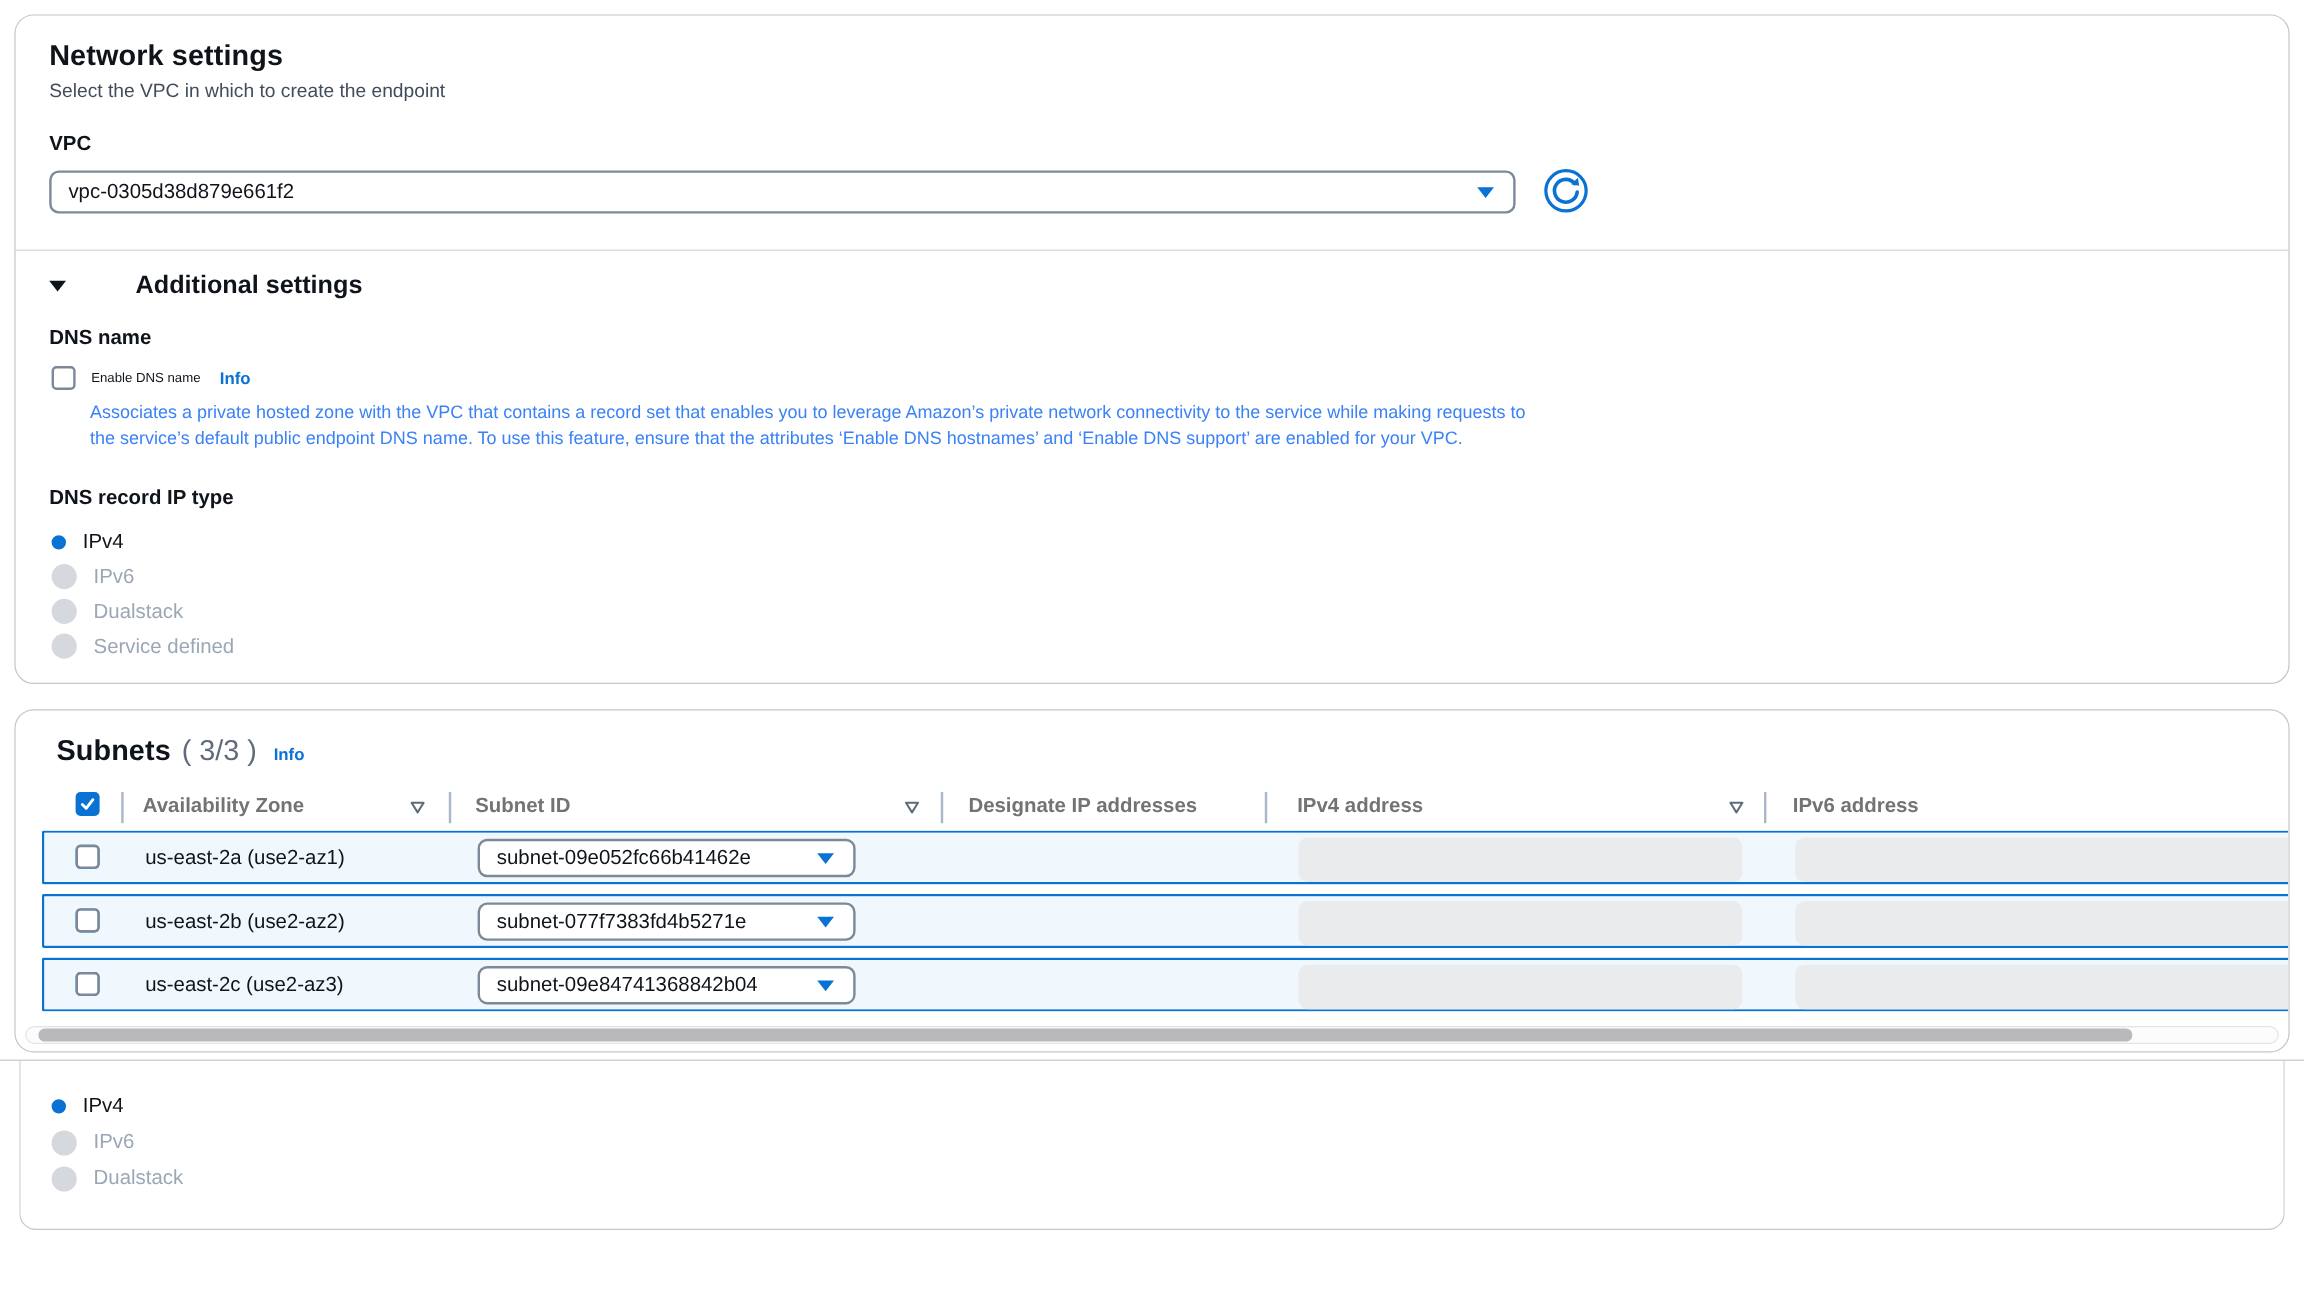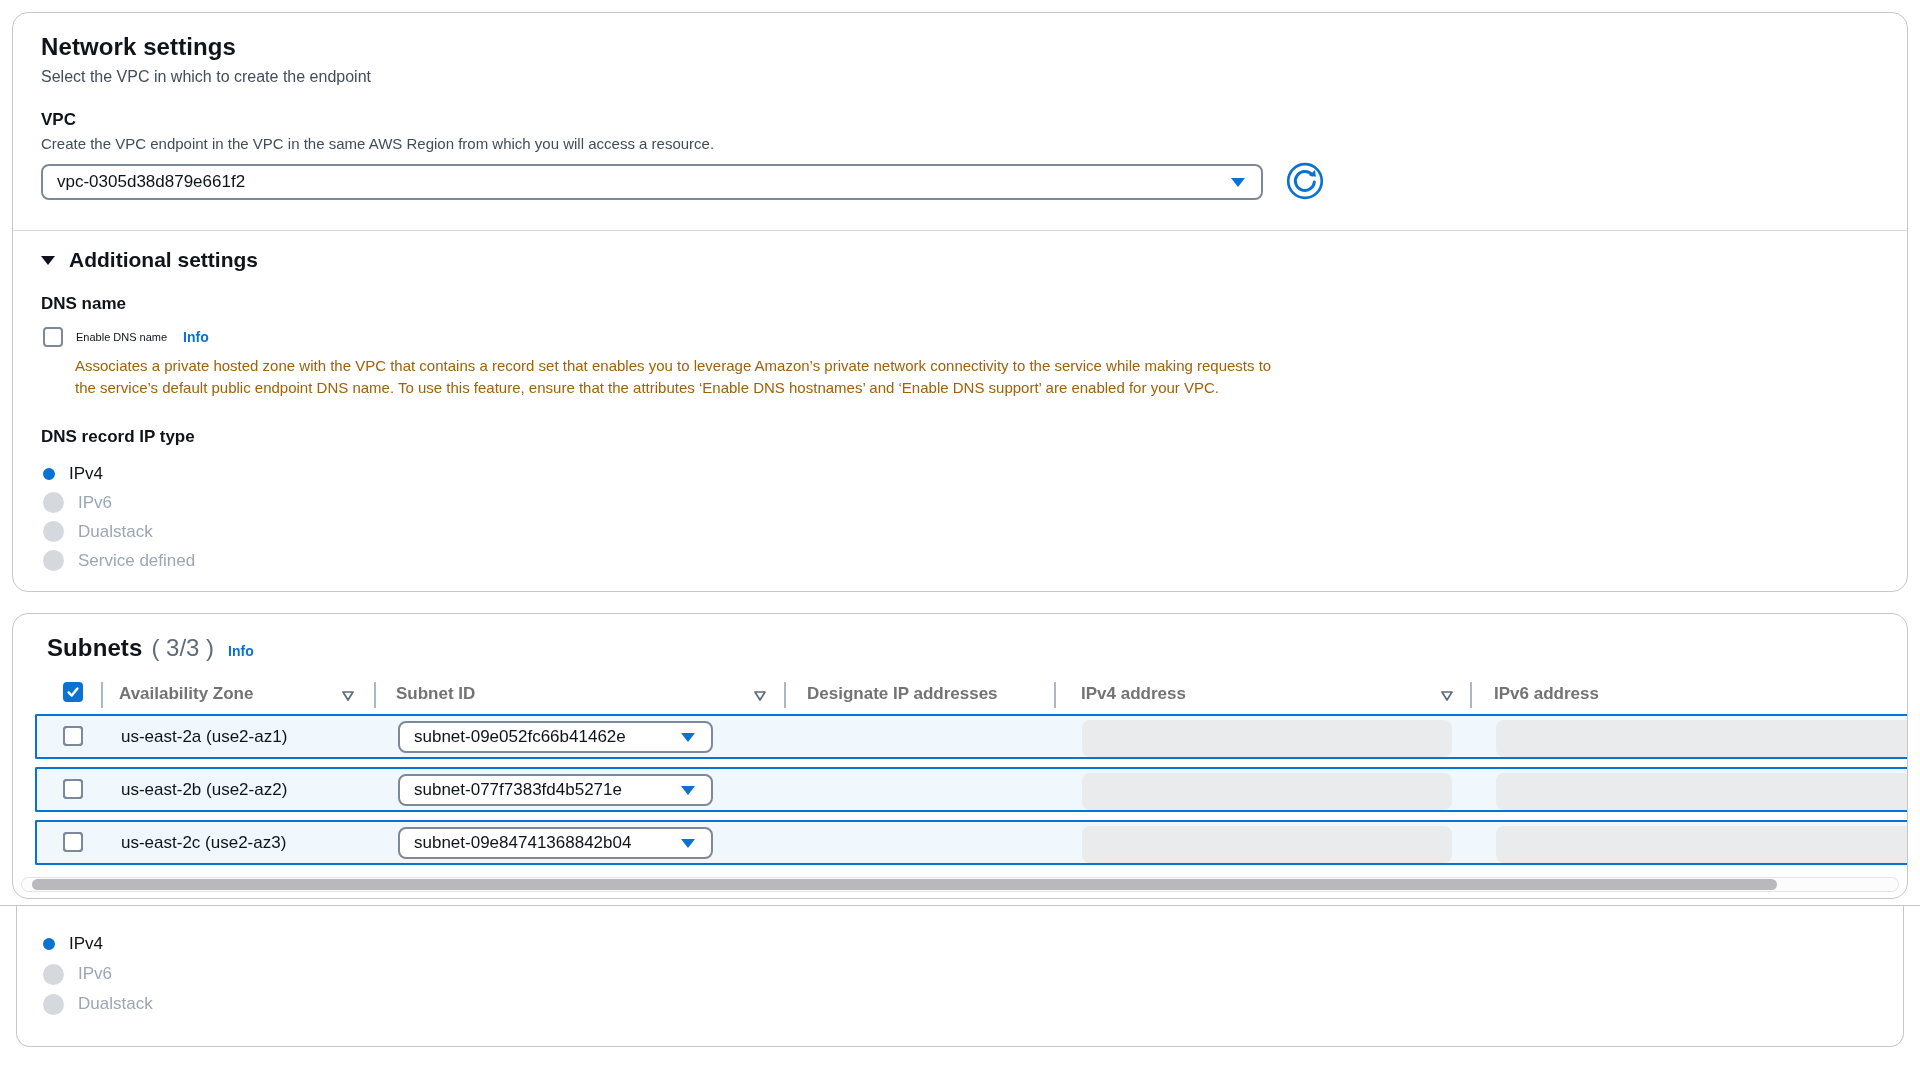--- a/index.html
+++ b/index.html
@@ -35,32 +35,32 @@
     border-top:9px solid #0972d3;
   }
   .refresh-btn { margin-left:22px; width:40px; height:40px; border:none; background:none; padding:0; cursor:pointer; display:flex; align-items:center; justify-content:center; }
   .section-divider { border-top:1px solid #d5d5da; margin:28px -28px 0 -28px; }
   .expand-header { display:flex; align-items:center; padding-top:17px; cursor:pointer; }
   .tri-down {
     width:0; height:0; margin-right:14px;
     border-left:7px solid transparent; border-right:7px solid transparent;
     border-top:9px solid #0f141a;
   }
-  .expand-title { font-size:21px; font-weight:700; }
+  .expand-title { font-size:21px; font-weight:700;margin-left:44px; }
   .sub-label { font-size:17px; font-weight:700; margin-top:22px; }
   .checkbox-row { display:flex; align-items:center; margin-top:13px; margin-left:2px; }
   .checkbox {
     width:20px; height:20px; border:2px solid #7d8998; border-radius:4px;
     background:#fff; flex:none; cursor:pointer;
   }
   .checkbox.checked { background:#0972d3; border-color:#0972d3; display:flex; align-items:center; justify-content:center; }
   .checkbox-label { font-size:11px; margin-left:13px; }
   .info-link { font-size:14px; font-weight:700; color:#0972d3; margin-left:16px; text-decoration:none; cursor:pointer; }
   .long-desc {
-    font-size:15px; line-height:22px; color:#a16207;
+    font-size:15px; line-height:22px; color:#3b82f6;
     width:1200px; margin:8px 0 0 34px;
   }
   .radio-group { margin-top:12px; }
   .radio-row { display:flex; align-items:center; height:29px; margin-left:2px; }
   .radio {
     width:9px; height:9px; border-radius:50%; background:#fff;
     border:6px solid #0972d3; flex:none; cursor:pointer;
   }
   .radio.disabled { width:21px; height:21px; border:none; background:#d5d9de; cursor:default; }
   .radio-label { font-size:17px; margin-left:14px; }
@@ -118,21 +118,20 @@
   #ip-type-card .radio-row { height:30px; margin-left:0; }
 </style>
 </head>
 <body>
 
 <div class="card" id="network-card">
   <div class="panel-title">Network settings</div>
   <div class="panel-subtitle">Select the VPC in which to create the endpoint</div>
 
   <div class="field-label">VPC</div>
-  <div class="field-desc">Create the VPC endpoint in the VPC in the same AWS Region from which you will access a resource.</div>
 
   <div class="select-row">
     <div class="select-box">
       <span class="select-value">vpc-0305d38d879e661f2</span>
       <span class="caret-down"></span>
     </div>
     <button class="refresh-btn">
       <span>
         <svg width="38" height="38" viewBox="0 0 24 24" fill="none">
           <circle cx="12" cy="12" r="10.6" stroke="#0972d3" stroke-width="1.7"></circle>

